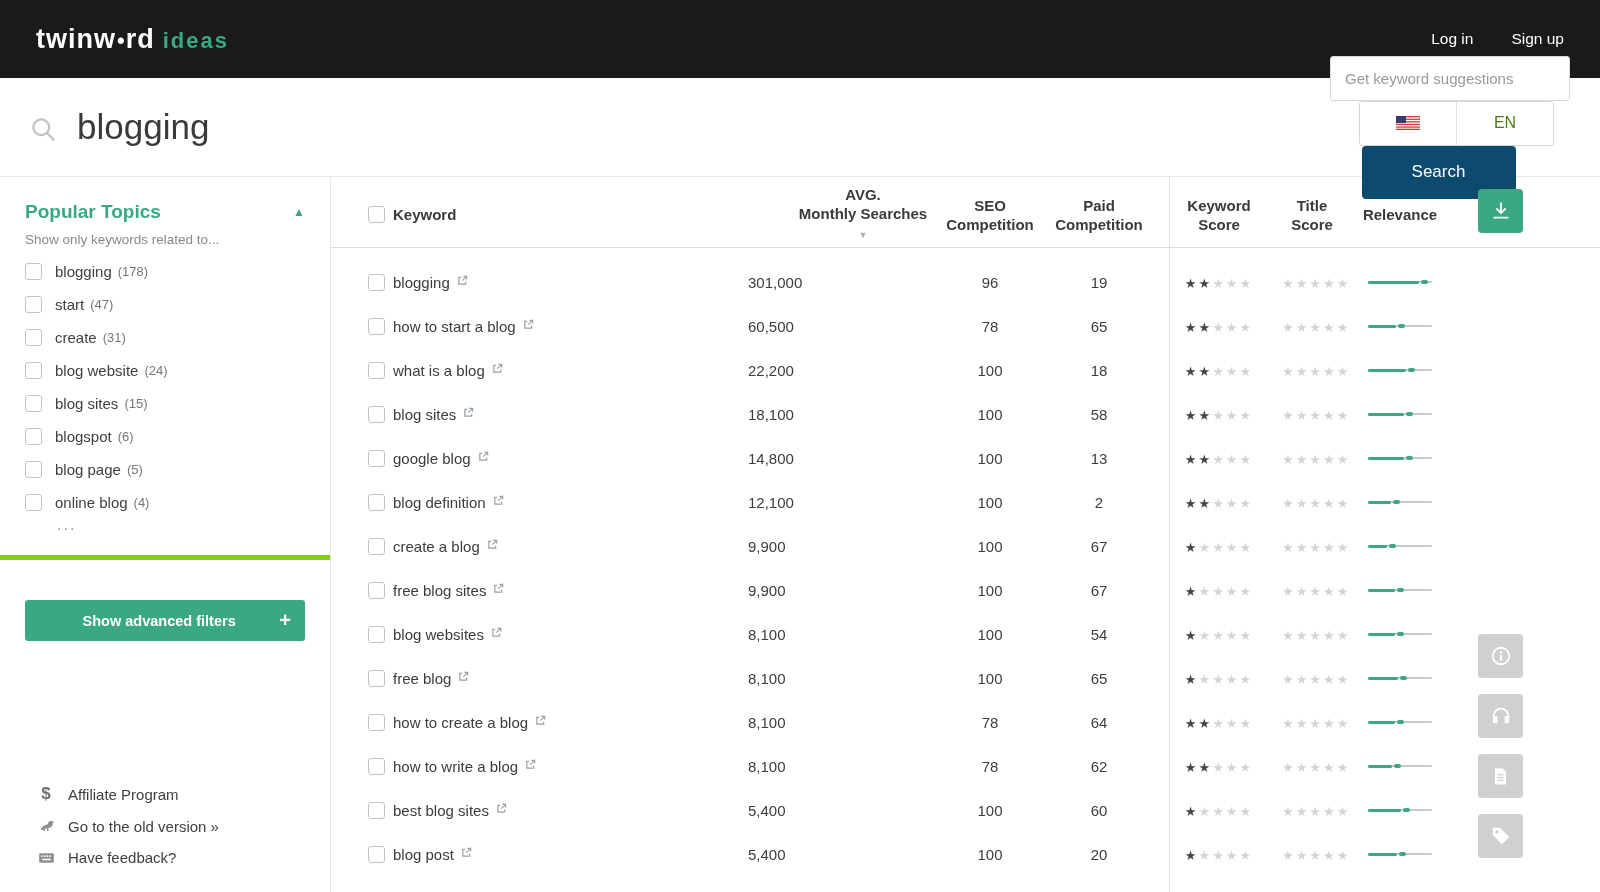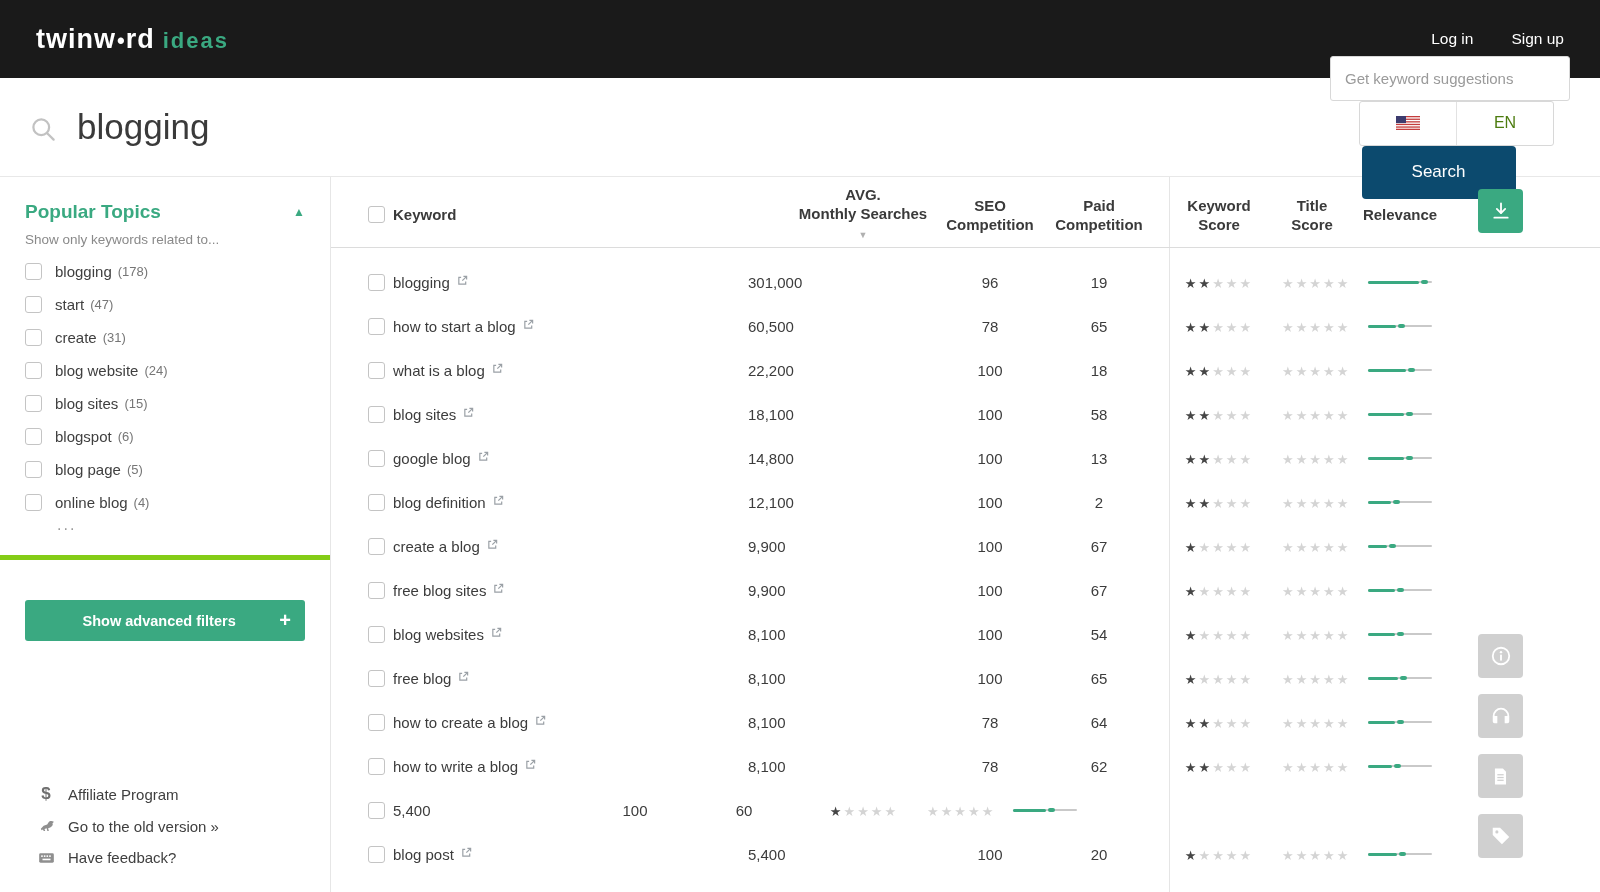--- a/index.html
+++ b/index.html
@@ -606,20 +606,30 @@
         <span class="rel-fill" style="width: 24px;"></span>
         <span class="rel-dot" style="left: 26px;"></span>
       </span>
     </div>
   </div>
 
   <div class="table-row">
     <div class="col col-check">
             <span class="checkbox"></span>
           </div>
+    <div class="col col-keyword">
+      <a class="kw-link">
+        <span class="kw-text">best blog sites</span>
+        <svg class="ext-icon" width="11" height="11" viewBox="0 0 12 12" fill="none" stroke="#9aa0a6" stroke-width="1.3">
+                <path d="M4.5 2.5H2v7.5h7.5V7"></path>
+                <path d="M7 1.5h3.5V5"></path>
+                <path d="M10.3 1.7L5.8 6.2"></path>
+              </svg>
+      </a>
+    </div>
     <div class="col col-searches">5,400</div>
     <div class="col col-seo">100</div>
     <div class="col col-paid">60</div>
     <div class="col col-kscore"><span class="stars"><span class="star filled">★</span><span class="star">★</span><span class="star">★</span><span class="star">★</span><span class="star">★</span></span></div>
     <div class="col col-tscore"><span class="stars"><span class="star">★</span><span class="star">★</span><span class="star">★</span><span class="star">★</span><span class="star">★</span></span></div>
     <div class="col col-rel">
       <span class="rel-bar">
         <span class="rel-track"></span>
         <span class="rel-fill" style="width: 33px;"></span>
         <span class="rel-dot" style="left: 35px;"></span>

